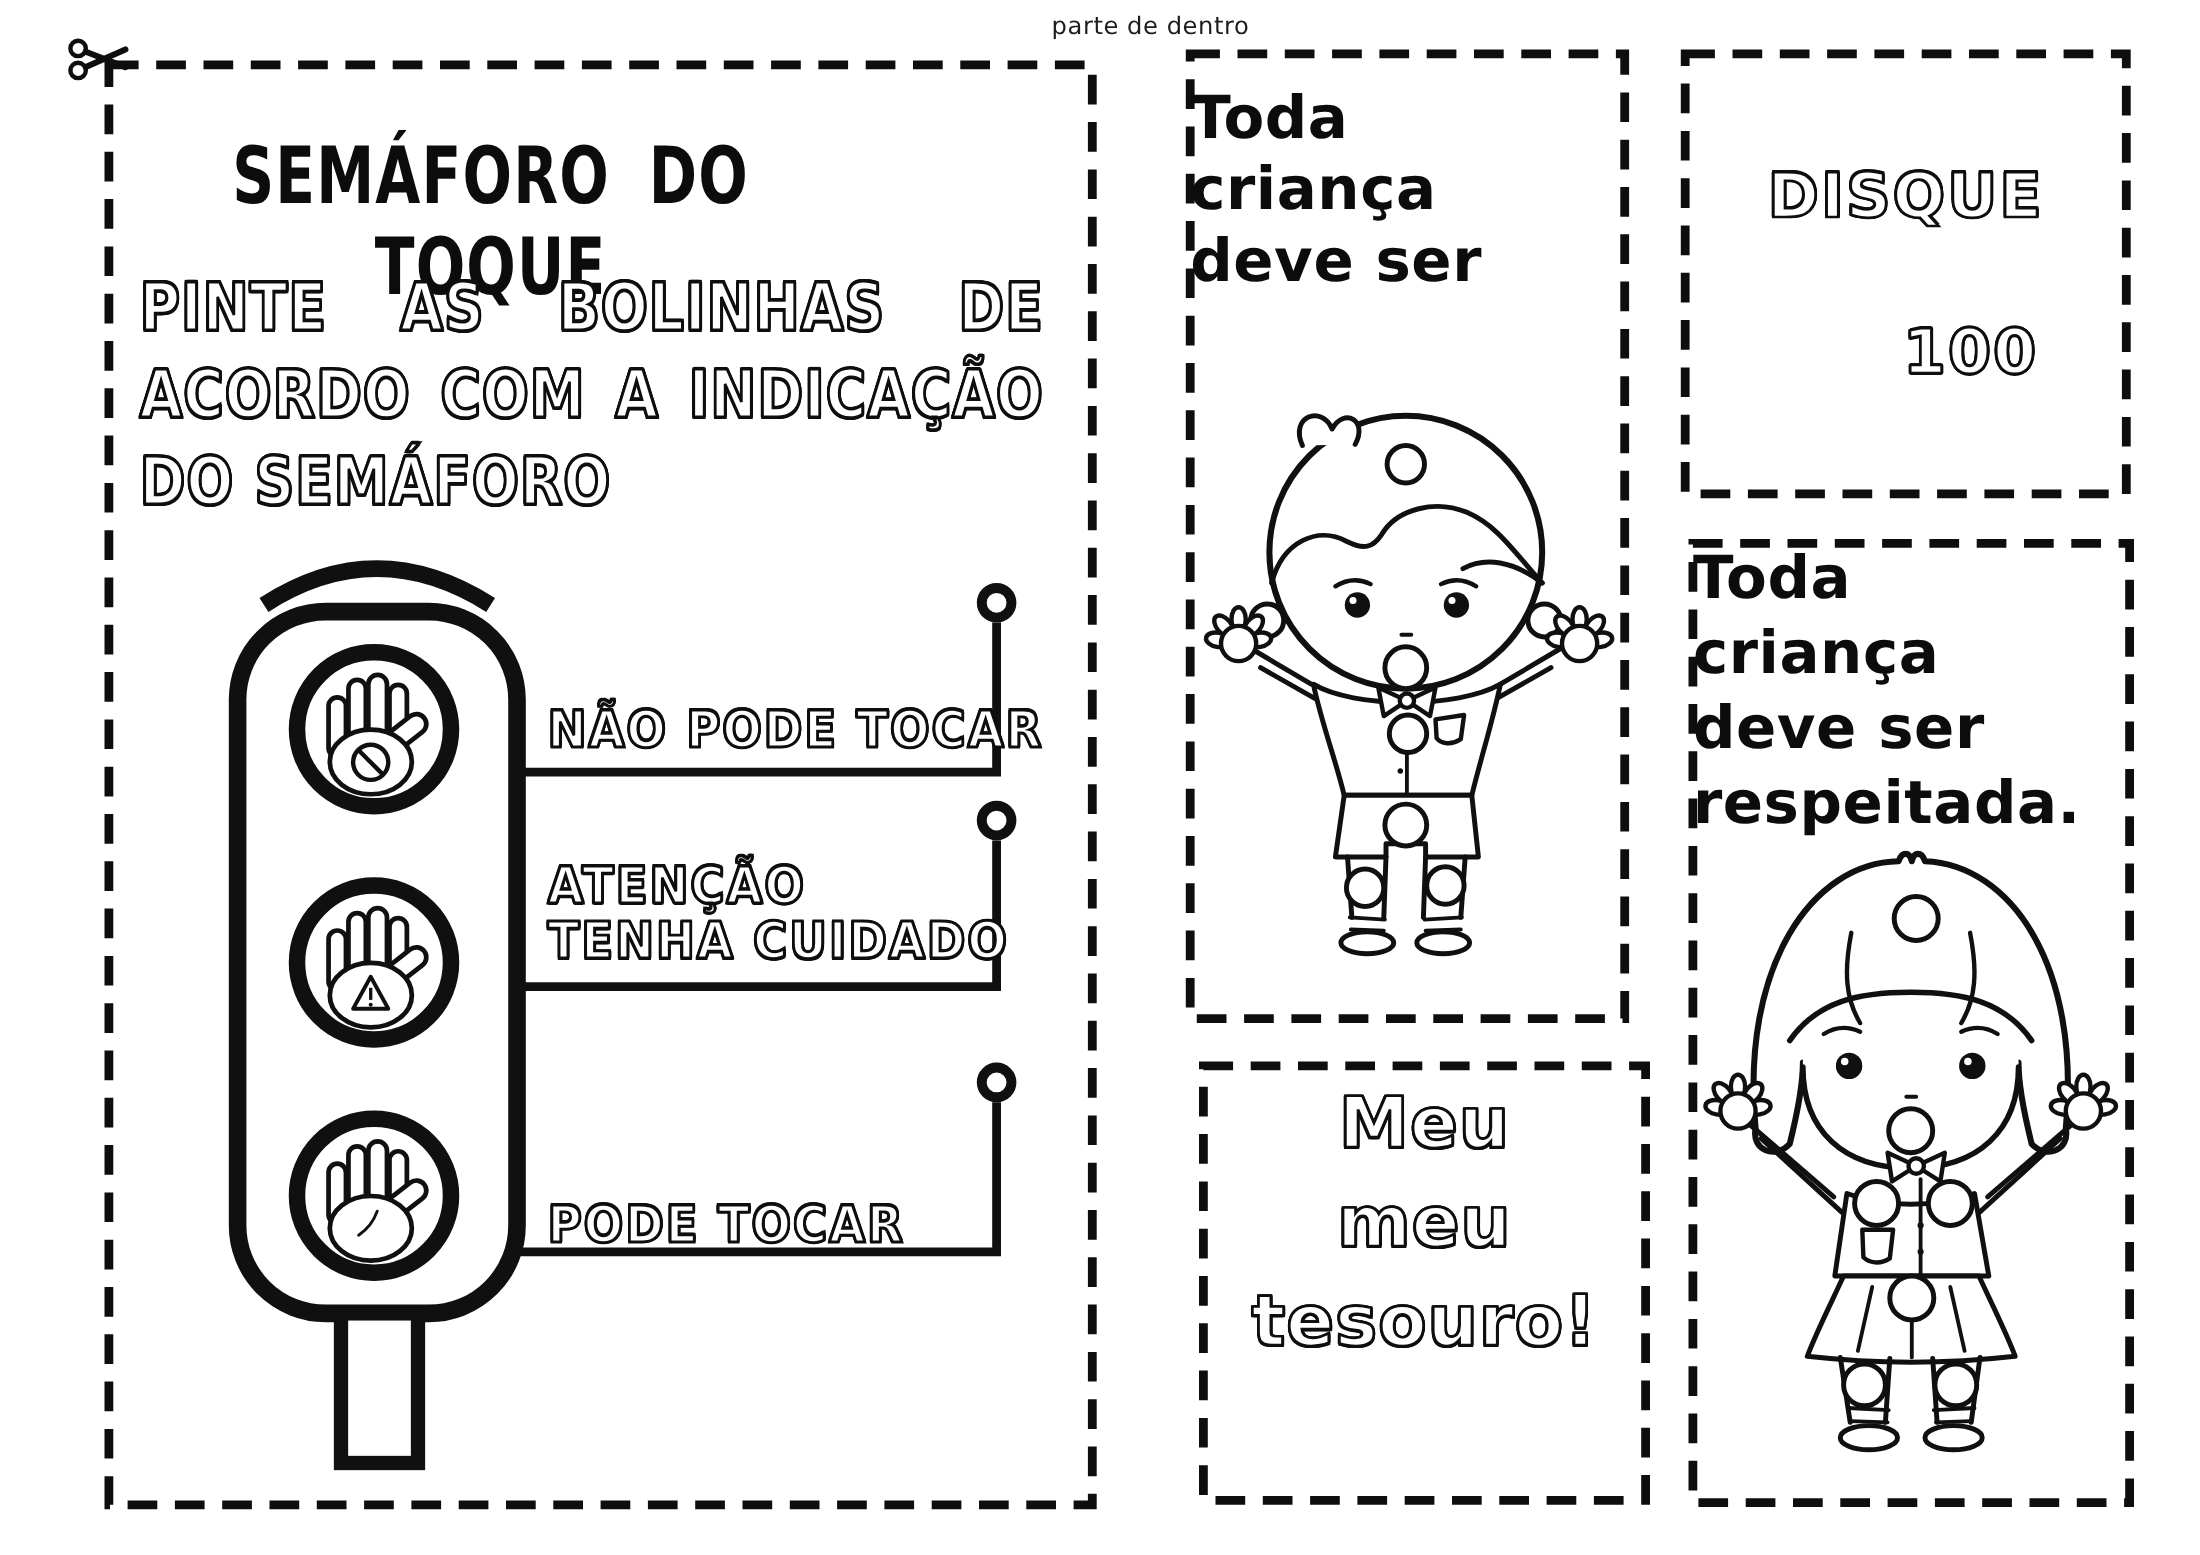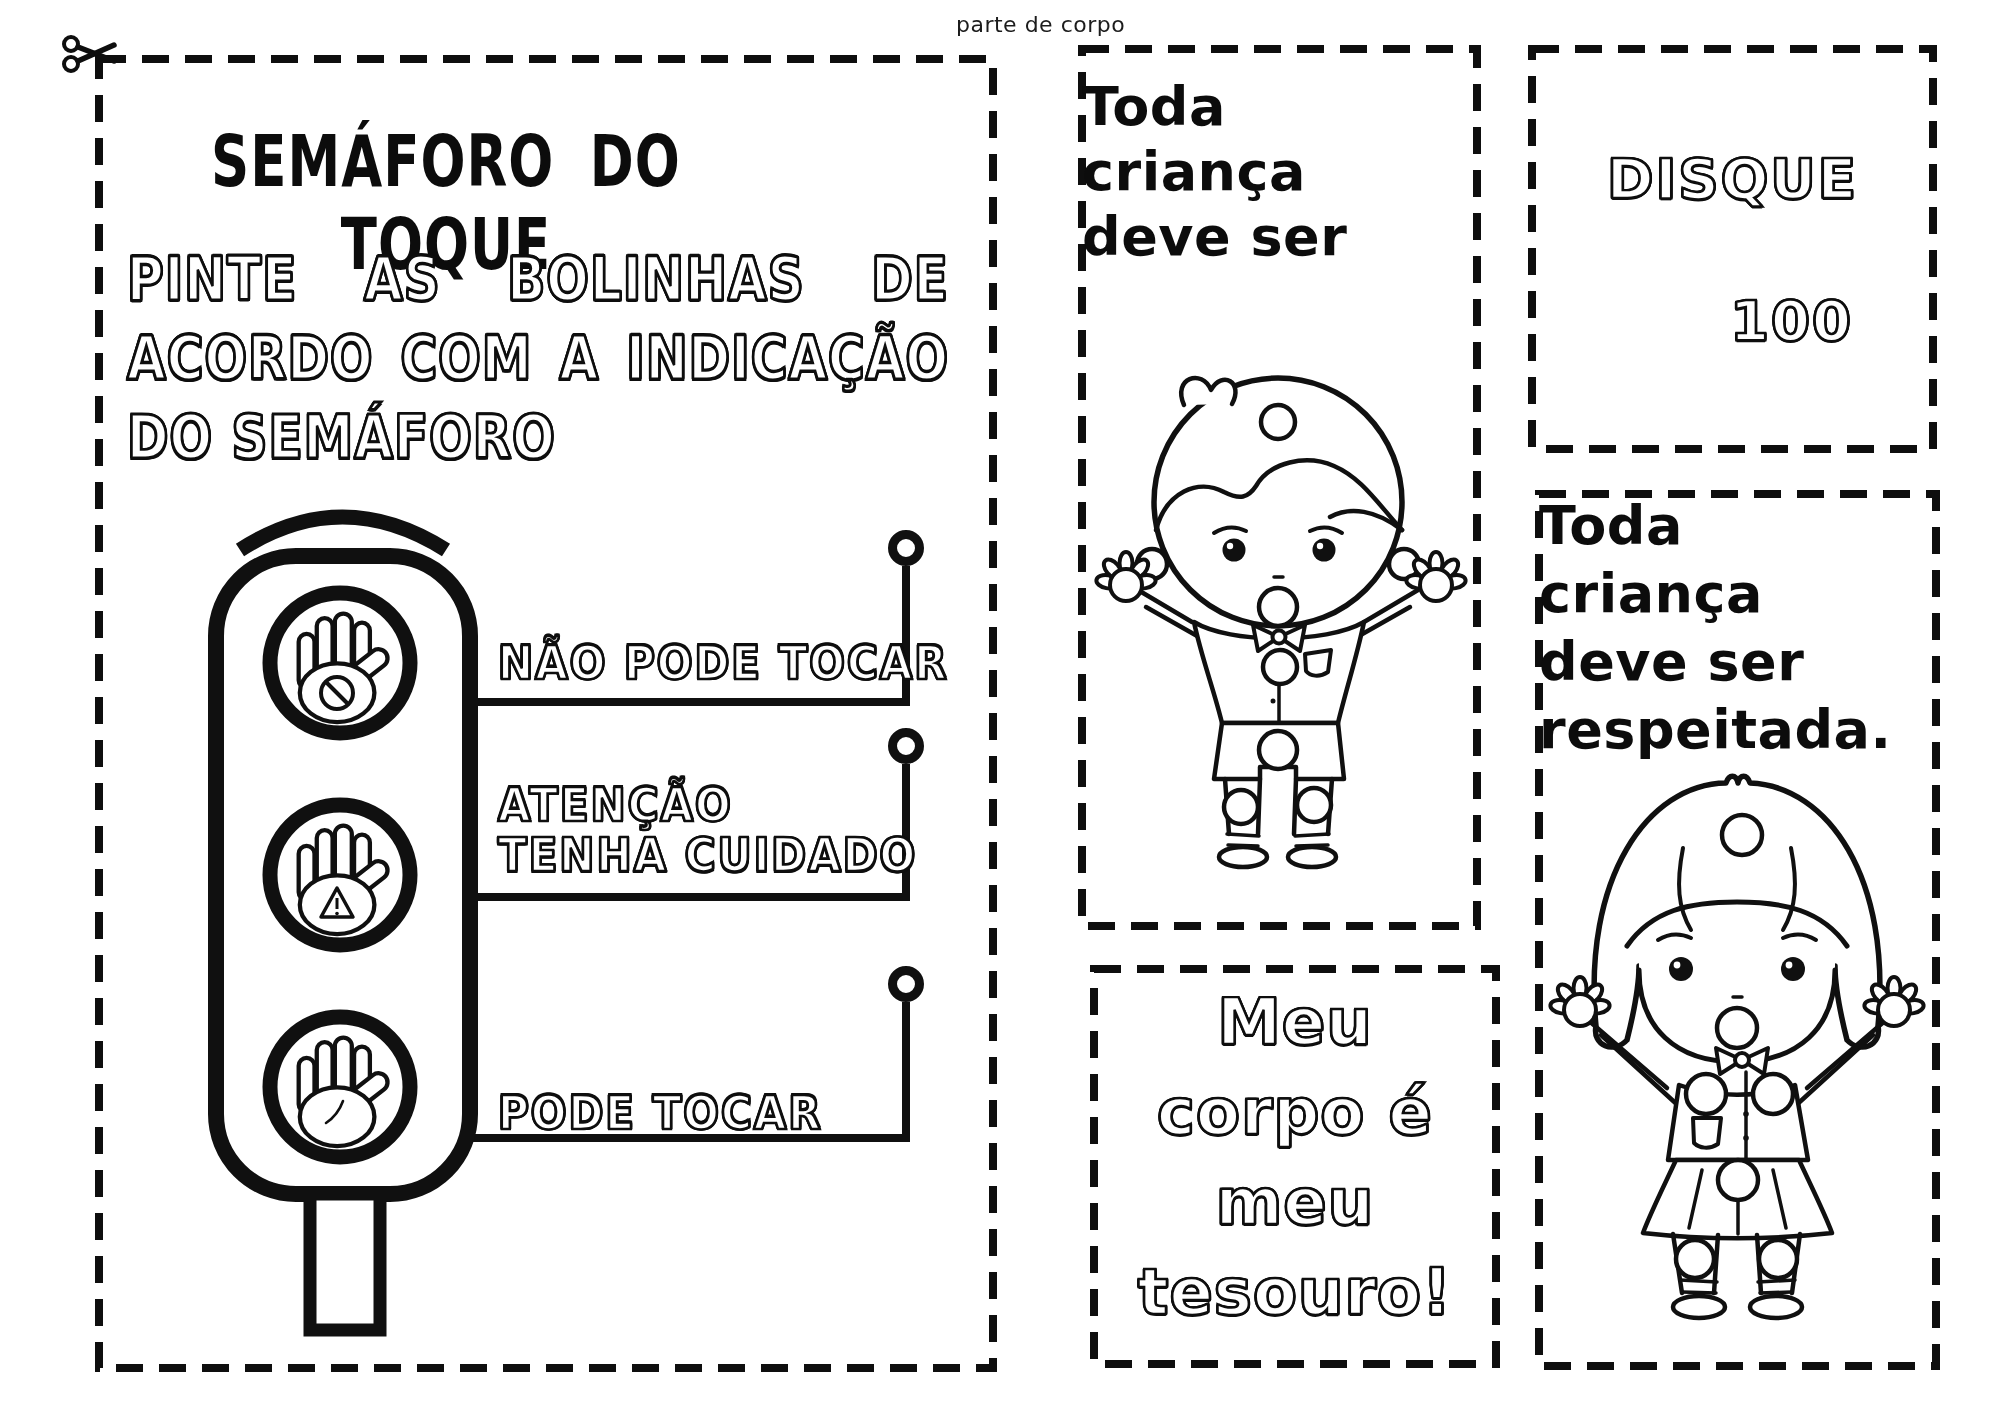--- a/index.html
+++ b/index.html
@@ -246,21 +246,21 @@
     <path d="M 152 522 L 186 523" stroke-width="3.5"></path>
     <path d="M 228 512 L 265 510" stroke-width="3.5"></path>
     <path d="M 230 523 L 262 522" stroke-width="3.5"></path>
     <ellipse cx="169" cy="537" rx="26" ry="11" fill="#ffffff" stroke-width="4.5"></ellipse>
     <ellipse cx="246" cy="537" rx="26" ry="11" fill="#ffffff" stroke-width="4.5"></ellipse>
 
     <circle cx="207" cy="258" r="20" fill="#ffffff" stroke-width="4.5"></circle>
   </g>
 </svg>
 
-<div class="abs note" style="left:956px;top:12px">parte de corpo</div>
+<div class="abs note" style="left:956px;top:12px">parte de dentro</div>
 
 <div class="abs heavy title">SEMÁFORO DO TOQUE</div>
 
 <div class="abs bubble instructions">
   <div class="just">PINTE AS BOLINHAS DE</div>
   <div class="just">ACORDO COM A INDICAÇÃO</div>
   <div>DO SEMÁFORO</div>
 </div>
 
 <div class="abs bubble label" style="left:498px;top:638px">NÃO PODE TOCAR</div>
@@ -281,16 +281,15 @@
 
 <div class="abs heavy cardtext" style="left:1539px;top:492px;width:397px;line-height:68px">
   <div>Toda</div>
   <div>criança</div>
   <div>deve ser</div>
   <div>respeitada.</div>
 </div>
 
 <div class="abs bubble tesourotext" style="left:1094px;top:977px;width:402px">
   <div>Meu</div>
-  <div>corpo é</div>
   <div>meu</div>
   <div>tesouro!</div>
 </div>
 
 </body></html>

